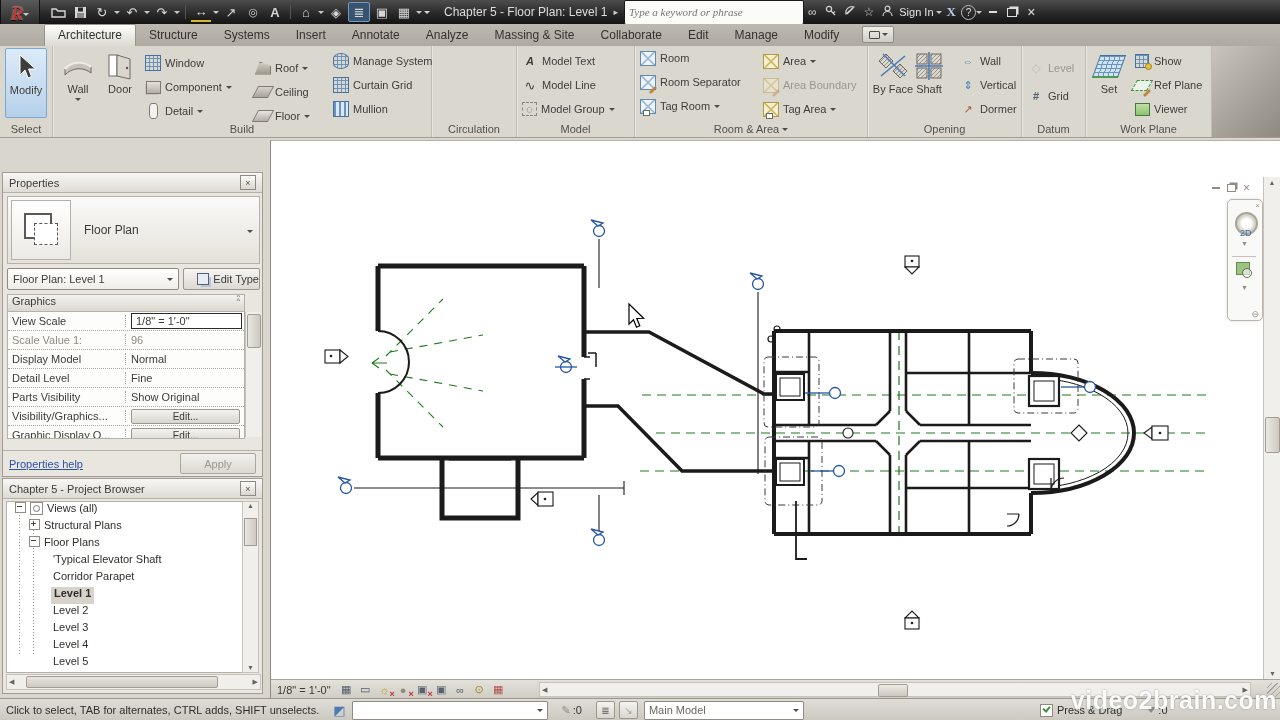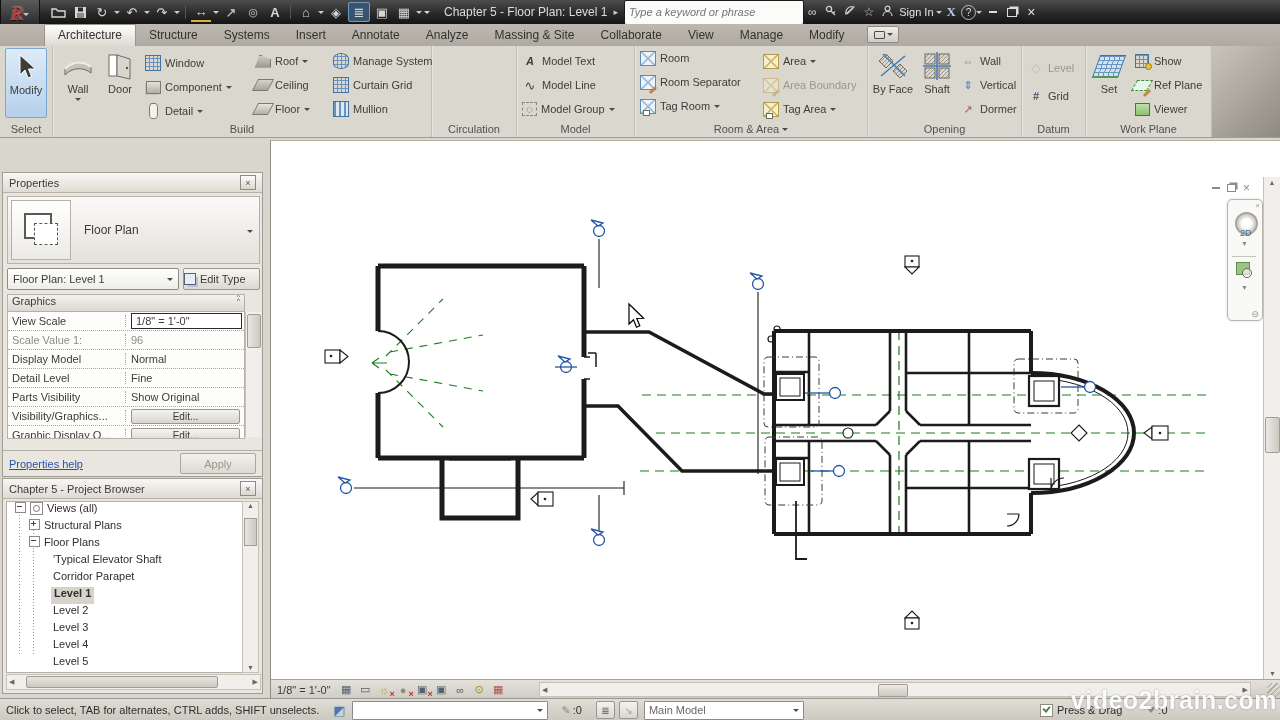--- a/index.html
+++ b/index.html
@@ -11,21 +11,21 @@
 #rbtn span{font-family:"Liberation Serif",serif;font-style:italic;font-weight:bold;font-size:19px;color:#c13a3a;text-shadow:0 1px 1px #000,0 0 2px #eee;}
 .qat{display:flex;align-items:center;gap:2px;margin-left:8px;}
 .qi{min-width:16px;height:18px;display:flex;align-items:center;justify-content:center;font-size:13px;color:#d6d6d6;padding:0 2px;}
 .qi.small{font-size:11px}
 .car{width:0;height:0;border:3px solid transparent;border-top-color:#c9c9c9;margin-top:4px;}
 .car.dark{border-top-color:#4c4b47;margin-top:3px;}
 .qsep{width:1px;height:14px;background:#555;margin:0 3px;}
 .qi.active{background:#37536e;border:1px solid #6f9cc6;border-radius:2px;}
 #ttl{margin-left:14px;font-size:12px;color:#dcdcdc;white-space:nowrap;}
 #tarrow{color:#cfcfcf;font-size:9px;margin:0 6px;}
-#searchbox{width:170px;height:15px;border:1px solid #191919;border-radius:2px;background:#fbfbfa;font-style:italic;color:#8b8b8b;font-size:11px;padding:4px 4px;font-family:Liberation Sans, sans-serif;}
+#searchbox{width:170px;height:15px;border:1px solid #191919;border-radius:2px;background:#fbfbfa;font-style:italic;color:#8b8b8b;font-size:11px;padding:4px 4px;font-family:Liberation Serif, serif;}
 .ic-title{color:#cfcfcf;font-size:12px;margin:0 4px;}
 #signin{font-size:11px;color:#e3e3e3;margin:0 2px;}
 #xlogo{font-weight:bold;font-size:13px;color:#b9c8e8;margin:0 5px;font-family:"Liberation Serif",serif;}
 #helpc{width:13px;height:13px;border:1px solid #bbb;border-radius:50%;display:flex;align-items:center;justify-content:center;font-size:10px;color:#ddd;}
 .winbtn{width:15px;height:13px;display:flex;align-items:center;justify-content:center;color:#e0e0e0;font-size:12px;margin-left:4px;}
 #minb i{display:block;width:8px;height:2px;background:#ddd;}
 #resb i{display:block;width:8px;height:7px;border:1px solid #ddd;box-shadow:2px -2px 0 -0.5px #ddd;}
 
 #tabrow{left:0;top:24px;width:1280px;height:22px;background:linear-gradient(#bdb9b0,#aeaaa1);display:flex;align-items:flex-end;padding-left:44px;box-sizing:border-box;}
 .tab{padding:3px 13px 4px;font-size:12px;color:#33322e;cursor:default;}
@@ -74,21 +74,21 @@
 #props{left:2px;top:172px;width:261px;height:305px;}
 #typesel{position:absolute;left:4px;top:23px;width:251px;height:66px;background:linear-gradient(#fbfaf9,#e4e1da);border:1px solid #b5b1a8;}
 #fpthumb{position:absolute;left:3px;top:3px;width:58px;height:58px;background:linear-gradient(#ffffff,#eceae5);border:1px solid #b5b1a8;}
 #fpthumb .r1{position:absolute;left:12px;top:12px;width:24px;height:22px;border:2px solid #5a5954;background:#fff;}
 #fpthumb .r2{position:absolute;left:22px;top:22px;width:22px;height:20px;border:1px dashed #5a5954;background:#fff;}
 #typesel .tname{position:absolute;left:76px;top:26px;font-size:12px;color:#3c3b37;}
 #typesel .tcar{position:absolute;right:6px;top:30px;}
 #instrow{position:absolute;left:4px;top:95px;width:253px;height:22px;display:flex;gap:4px;}
 #instsel{width:166px;height:20px;border:1px solid #8f8b82;border-radius:2px;background:linear-gradient(#fff,#efede8);display:flex;align-items:center;padding:0 5px;font-size:11px;}
 #instsel .car{margin-left:auto;}
-#edittype{width:78px;height:20px;border:1px solid #9b978e;border-radius:2px;background:linear-gradient(#f6f5f2,#dcd9d1);display:flex;align-items:center;justify-content:flex-start;gap:4px;font-size:11px;}
+#edittype{width:78px;height:20px;border:1px solid #9b978e;border-radius:2px;background:linear-gradient(#f6f5f2,#dcd9d1);display:flex;align-items:center;justify-content:flex-end;gap:4px;font-size:11px;}
 .etico{width:10px;height:10px;border:1px solid #55607a;background:#e8edf5;box-shadow:3px 3px 0 -1px #b9c2d4;}
 #pgrid{position:absolute;left:4px;top:121px;width:236px;height:143px;background:#fdfdfb;border:1px solid #b5b1a8;overflow:hidden;}
 .ghead{height:16px;background:linear-gradient(#f3f2ef,#dbd8d0);border-bottom:1px solid #b5b1a8;display:flex;padding:0 4px;font-size:11px;color:#3c3b37;}
 .chev{margin-left:auto;font-size:7px;line-height:4px;color:#55544f;text-align:center;}
 .prow{height:18px;display:flex;border-bottom:1px dotted #aaa69d;align-items:center;}
 .prow .pl{width:118px;padding-left:4px;border-right:1px dotted #aaa69d;box-sizing:border-box;overflow:hidden;white-space:nowrap;}
 .prow .pv{flex:1;padding-left:5px;overflow:hidden;white-space:nowrap;}
 .prow.gray .pl,.prow.gray .pv{color:#8f8b82;}
 .vcell{margin:1px 2px 1px 0;border:1px solid #2a2a2a;background:#fff;height:14px;display:flex;align-items:center;padding-left:4px;flex:1;}
 .ebtn{margin:2px 4px 2px 0;flex:1;height:13px;border:1px solid #9b978e;border-radius:2px;background:linear-gradient(#f4f3f0,#d9d6ce);display:flex;align-items:center;justify-content:center;font-size:10px;}
@@ -220,21 +220,21 @@
 
 <div class="abs" id="tabrow">
   <span class="tab active">Architecture</span>
   <span class="tab">Structure</span>
   <span class="tab">Systems</span>
   <span class="tab">Insert</span>
   <span class="tab">Annotate</span>
   <span class="tab">Analyze</span>
   <span class="tab">Massing &amp; Site</span>
   <span class="tab">Collaborate</span>
-  <span class="tab">View</span>
+  <span class="tab">Edit</span>
   <span class="tab">Manage</span>
   <span class="tab">Modify</span>
   <span id="paneltoggle">
       <span style="width:9px;height:6px;border:1px solid #4c4b47;border-radius:1px"></span>
       <span class="car dark"></span>
     </span>
 </div>
 
 <div class="abs" id="ribbon">
 
@@ -289,21 +289,21 @@
         </div>
       <div class="sbtn">
           <span class="ic16">
             <span class="colsh"></span>
           </span>
           <span>Detail</span>
           <span class="car dark"></span>
         </div>
     </div>
     <div class="scol" style="left:202px;width:76px">
-      <div class="sbtn" style="margin-top:3px">
+      <div class="sbtn" style="margin-top:10px">
           <span class="ic16">
             <span class="roofsh"></span>
           </span>
           <span>Roof</span>
           <span class="car dark"></span>
         </div>
       <div class="sbtn">
           <span class="ic16">
             <span class="slab"></span>
           </span>
@@ -428,21 +428,21 @@
                 <path d="M0 4 L4 0" stroke="#9a968d" stroke-width="1"></path>
               </pattern>
             </defs>
             <polygon points="8,2 15,9 8,16 1,9" fill="url(#h1)" stroke="#6f6b62"></polygon>
             <polygon points="22,12 29,19 22,26 15,19" fill="url(#h1)" stroke="#6f6b62"></polygon>
             <path d="M3 24 L27 4 M5 2 L27 24" stroke="#4a7ab5" stroke-width="1.6" fill="none"></path>
           </svg>
         </span>
       <span>By Face</span>
     </div>
-    <div class="big" style="left:48px">
+    <div class="big" style="left:40px">
       <span class="bico">
           <svg width="28" height="28" viewBox="0 0 28 28">
             <rect x="2" y="2" width="10" height="10" fill="url(#h1)" stroke="#6f6b62"></rect>
             <rect x="16" y="2" width="10" height="10" fill="url(#h1)" stroke="#6f6b62"></rect>
             <rect x="2" y="16" width="10" height="10" fill="url(#h1)" stroke="#6f6b62"></rect>
             <rect x="16" y="16" width="10" height="10" fill="url(#h1)" stroke="#6f6b62"></rect>
             <path d="M14 0 V28 M0 14 H28" stroke="#4a7ab5" stroke-width="1.6"></path>
           </svg>
         </span>
       <span>Shaft</span>

